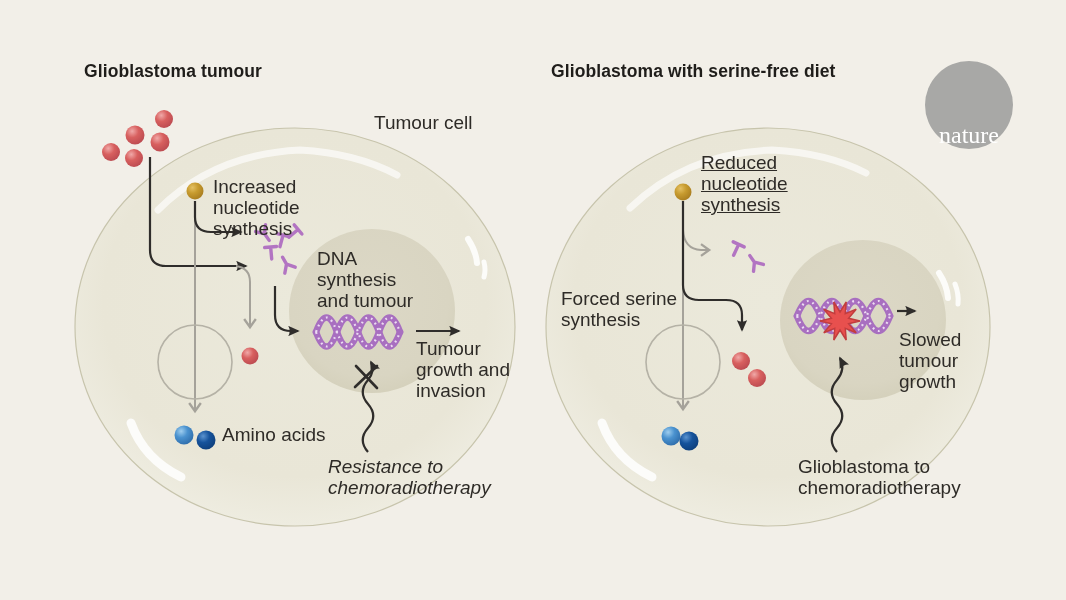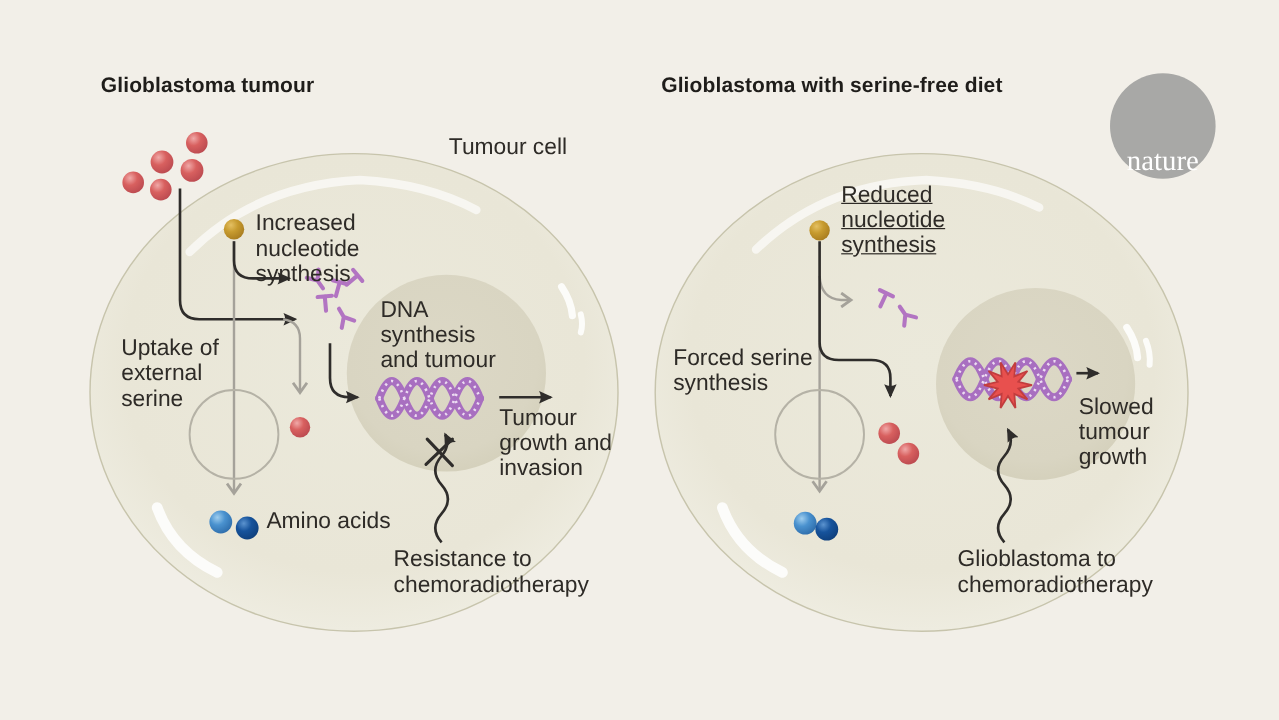--- a/index.html
+++ b/index.html
@@ -180,31 +180,28 @@
     <path class="ln-b" stroke-width="2" d="M 837 452 C 830 444 830 436 837 428 C 844 420 844 412 837 404 C 830 396 830 388 837 380 C 843 373 844 366 840 358" marker-end="url(#mb)"></path>
   </svg>
 
   <div class="ttl" style="left:84px;top:60px;">Glioblastoma tumour</div>
   <div class="ttl" style="left:551px;top:60px;">Glioblastoma with serine-free diet</div>
 
   <div class="lbl" style="left:374px;top:112px;">Tumour cell</div>
   <div class="lbl" style="left:213px;top:152px;margin-top:24px;">Increased
 nucleotide
 synthesis</div>
-  <div class="lbl" style="left:101px;top:280px;">Uptake of
-external
-serine</div>
   <div class="lbl" style="left:222px;top:424px;">Amino acids</div>
   <div class="lbl" style="left:317px;top:248px;">DNA
 synthesis
 and tumour</div>
   <div class="lbl" style="left:416px;top:338px;">Tumour
 growth and
 invasion</div>
-  <div class="lbl" style="left:328px;top:456px;">Resistance to
+  <div class="lbl" style="left:328px;top:456px;font-style:italic;">Resistance to
 chemoradiotherapy</div>
 
   <div class="lbl" style="left:701px;top:152px;text-decoration:underline;">Reduced
 nucleotide
 synthesis</div>
   <div class="lbl" style="left:561px;top:288px;">Forced serine
 synthesis</div>
   <div class="lbl" style="left:899px;top:329px;">Slowed
 tumour
 growth</div>

